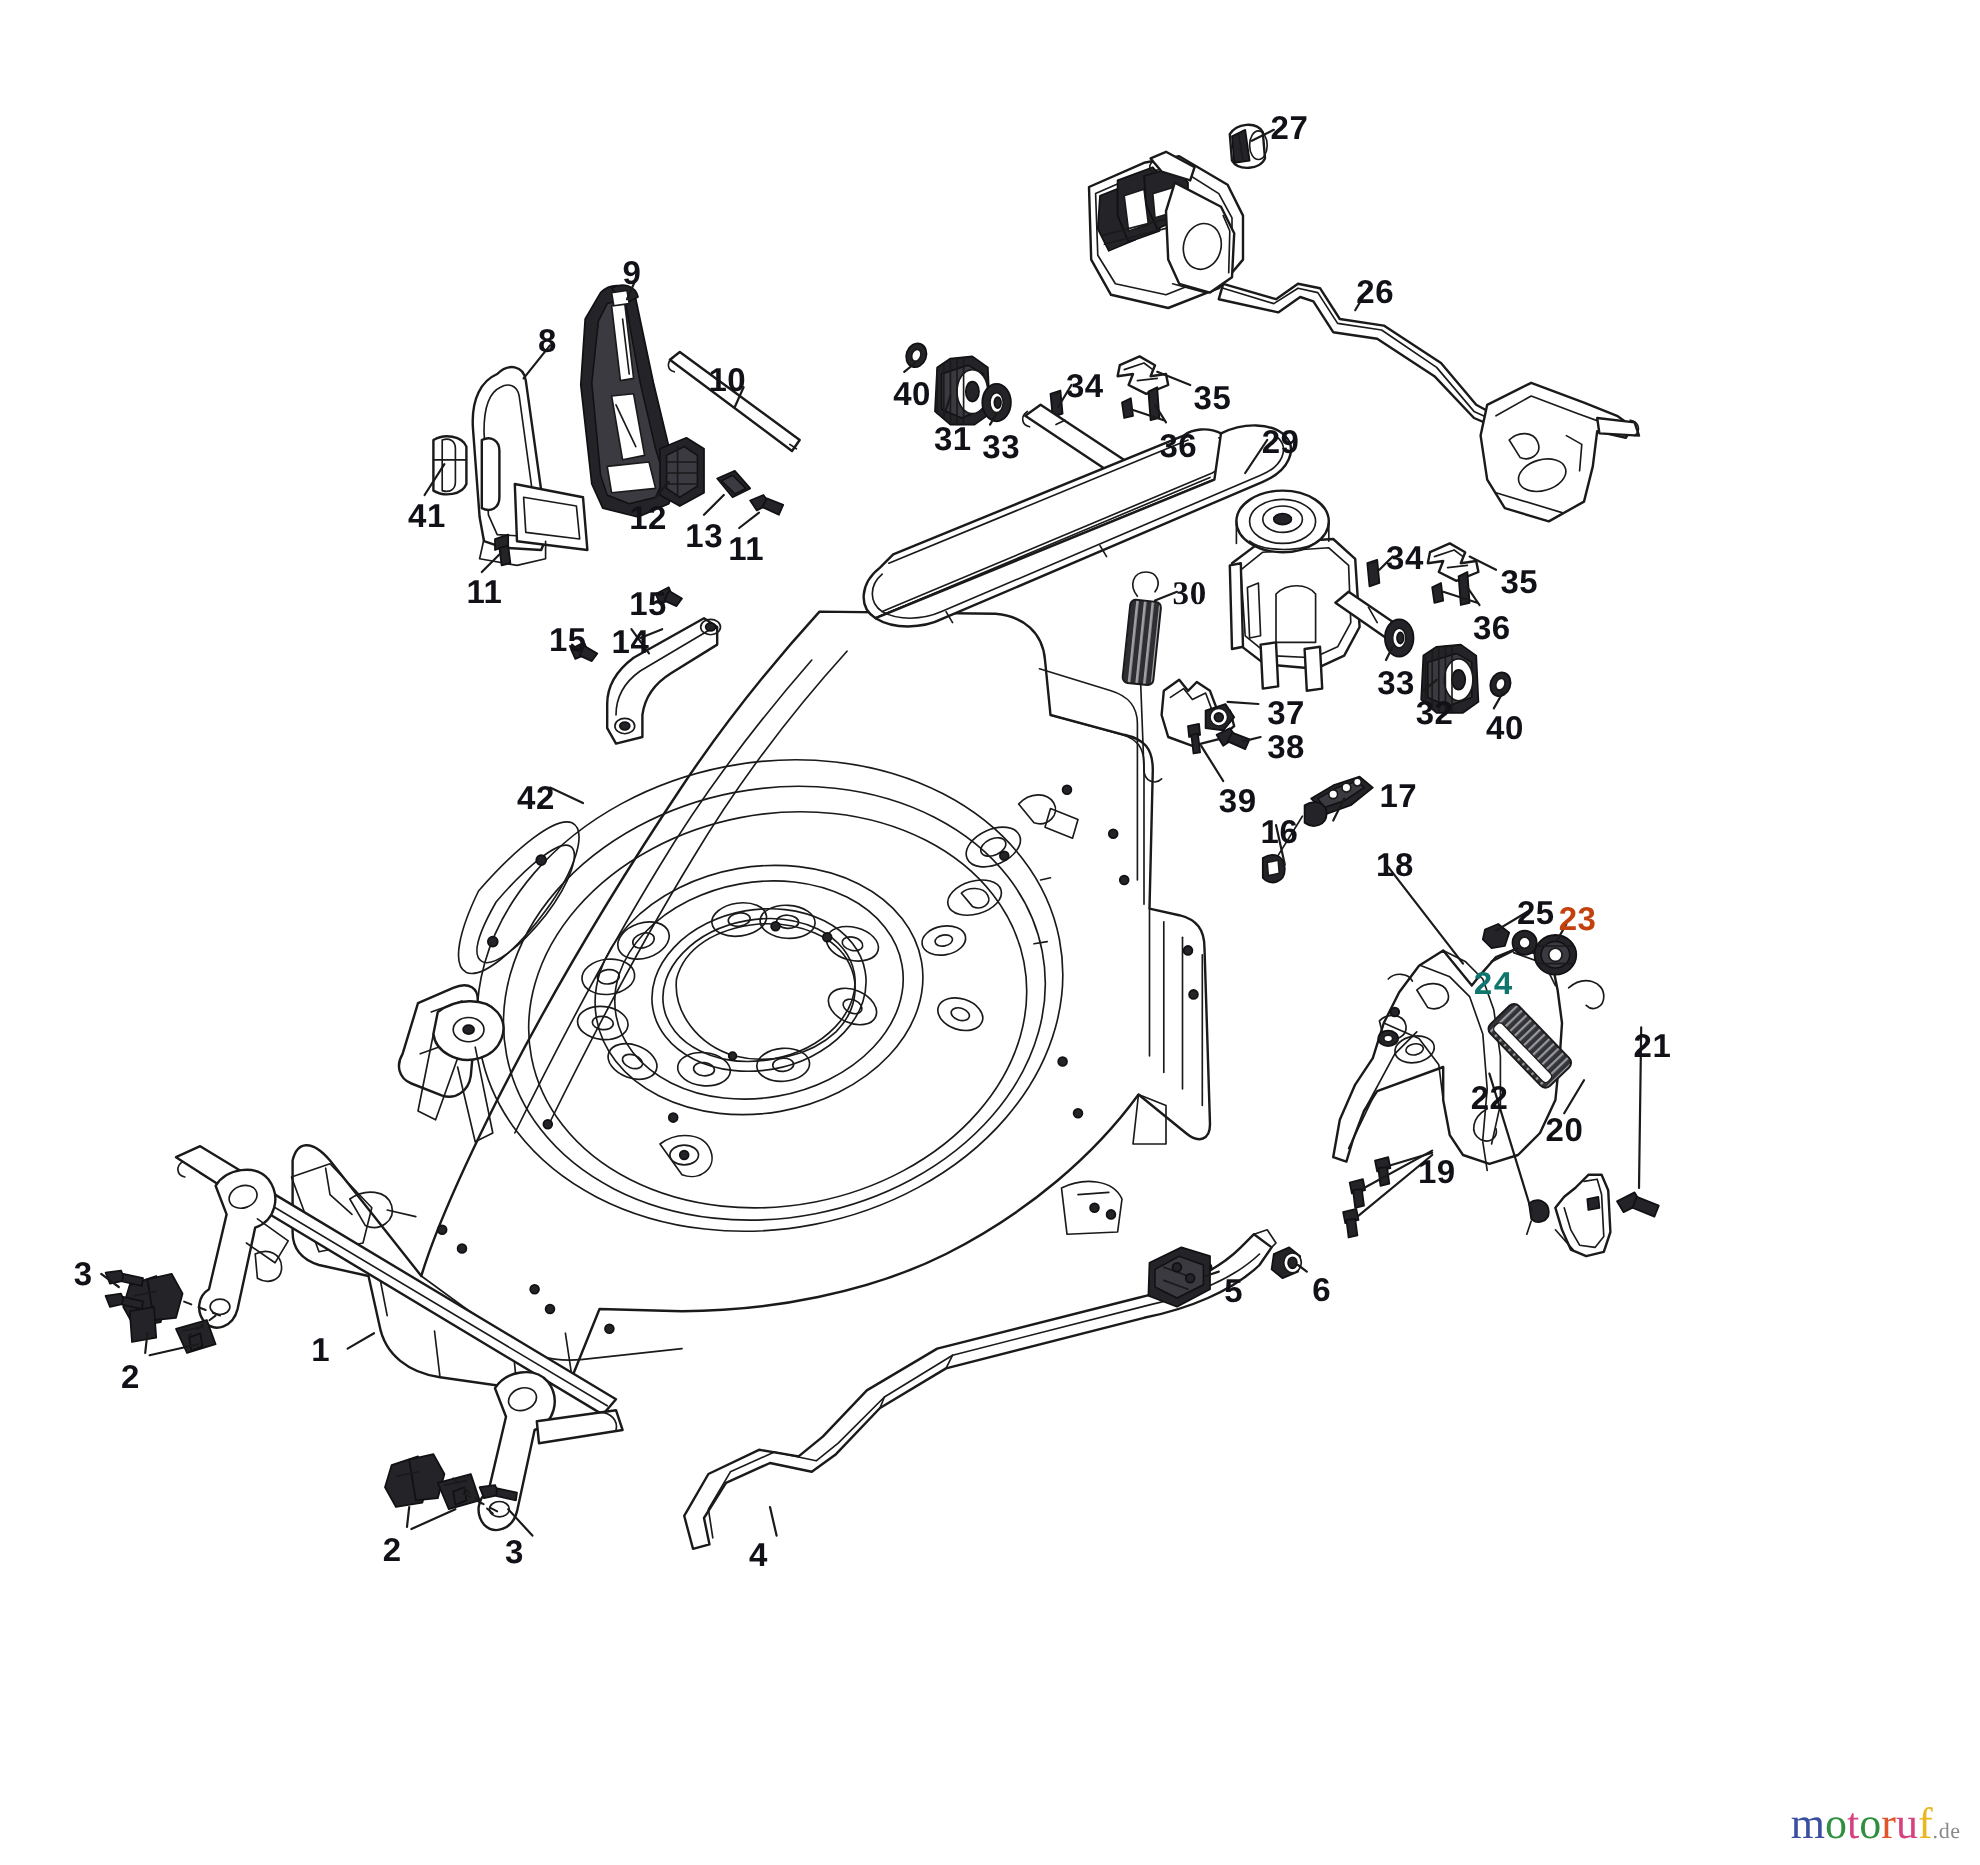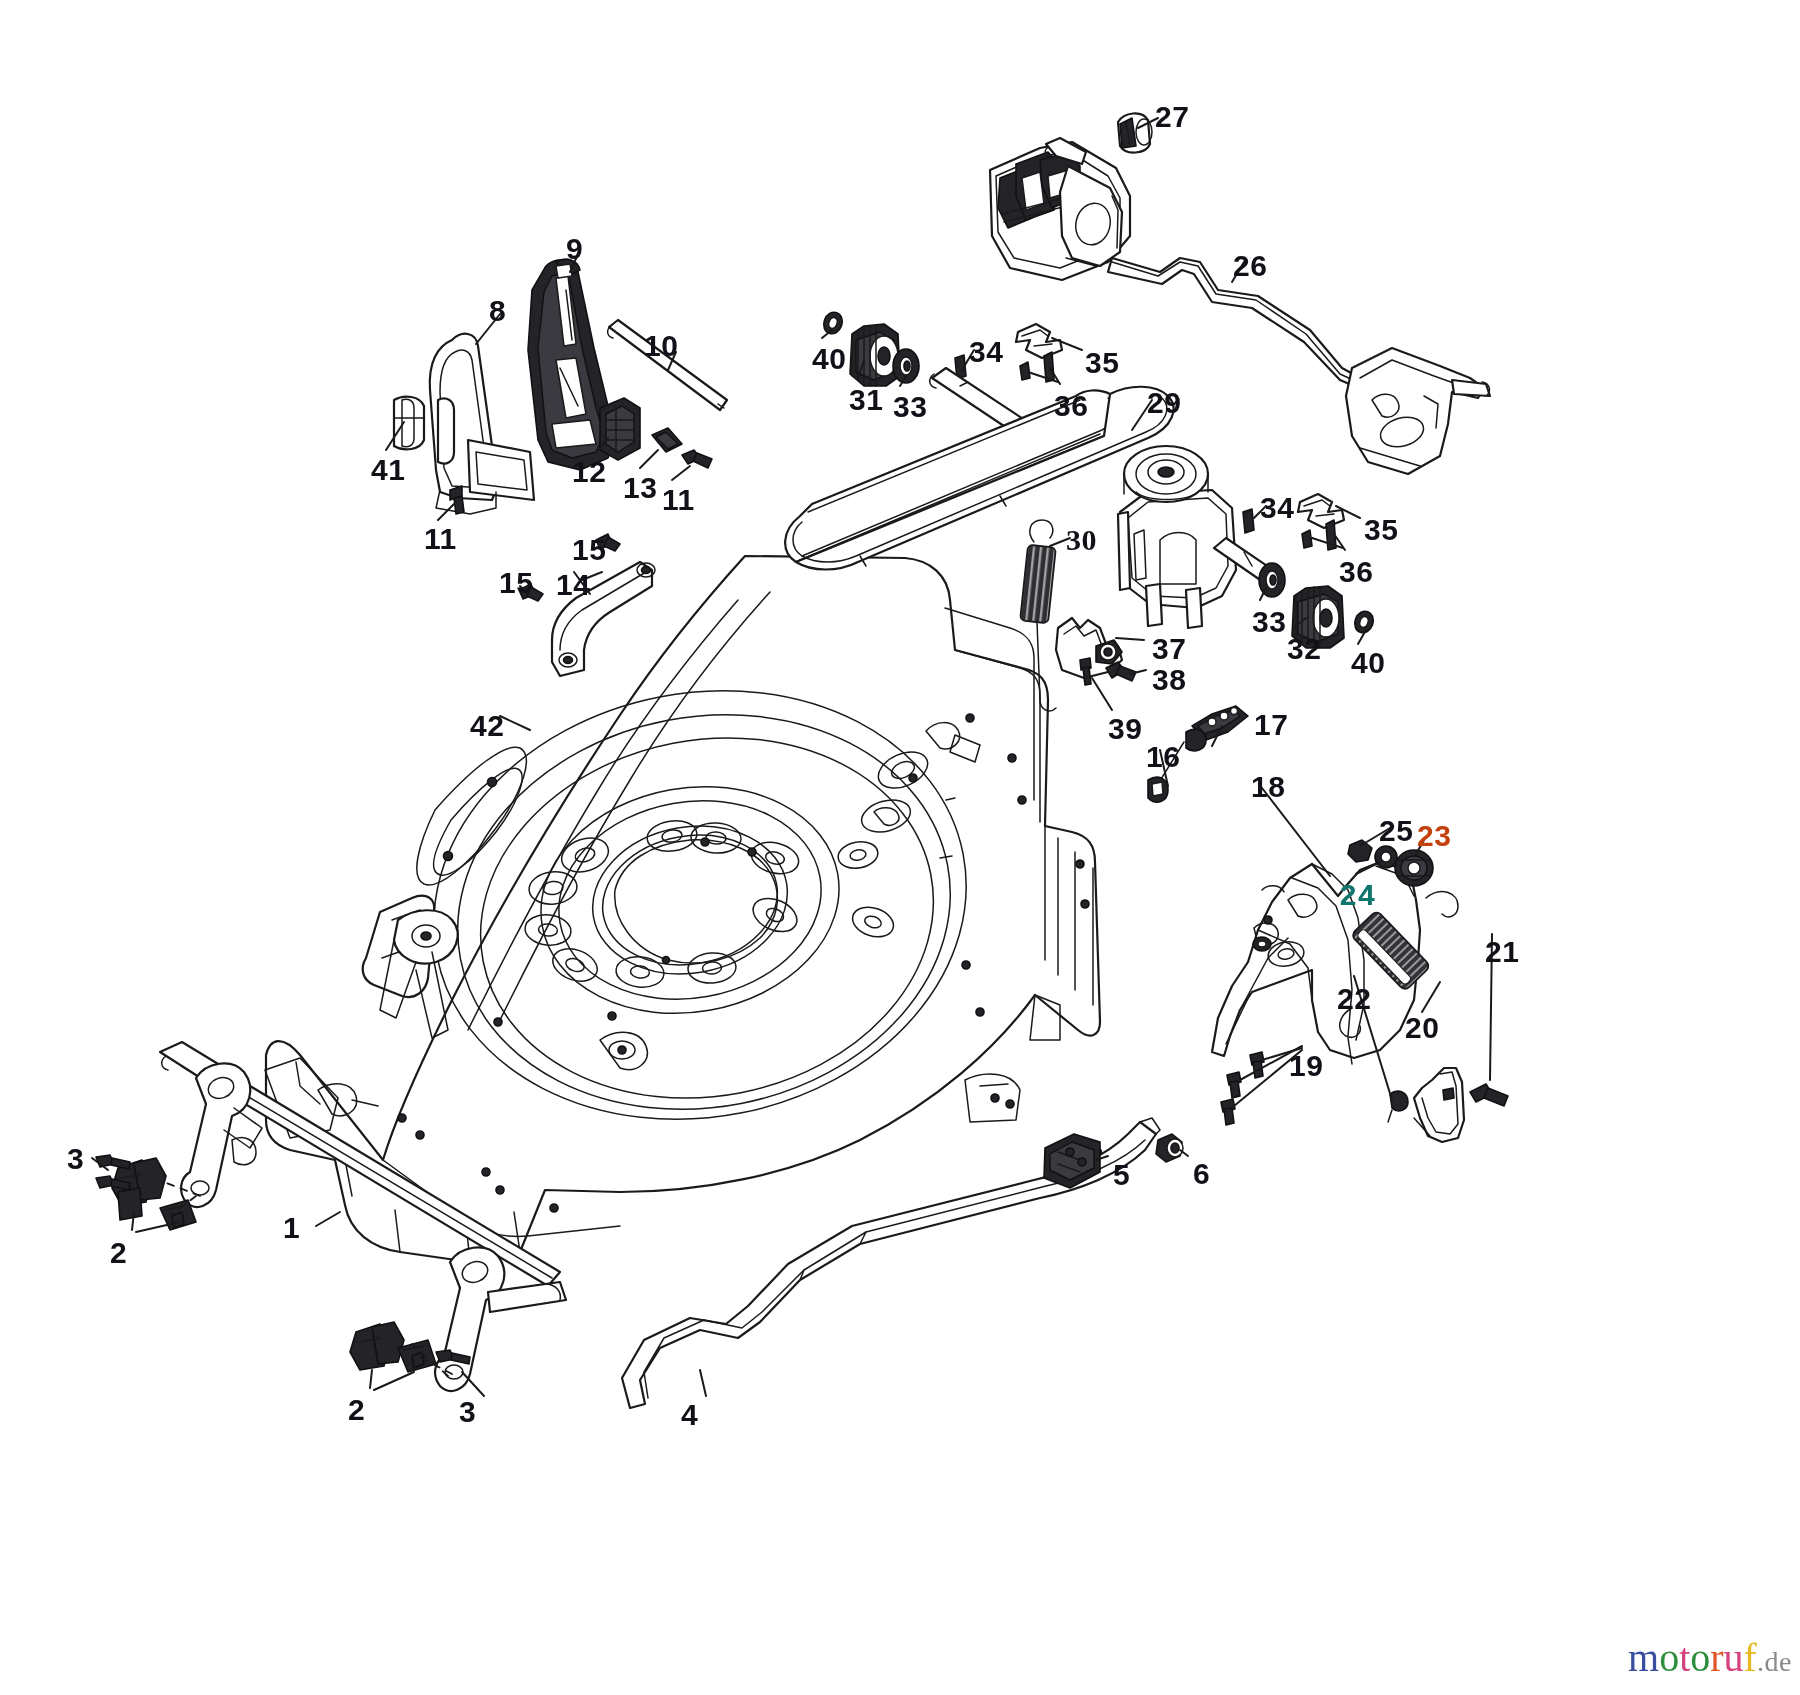--- a/index.html
+++ b/index.html
@@ -25,21 +25,21 @@
   #watermark{
     position:absolute;
     left:1628px;top:1638px;
     font-family:"Liberation Serif",serif;
     font-size:40px;
     line-height:1;
     white-space:nowrap;
     user-select:none;
   }
   #watermark .wm-l{font-weight:400;}
-  #watermark .wm-de{font-size:28px;color:#8a8a8a;letter-spacing:0.5px;}
+  #watermark .wm-de{font-size:20px;color:#8a8a8a;letter-spacing:0.5px;}
 </style>
 </head>
 <body>
 
 <div id="canvas">
 
   <svg id="artwork" viewBox="0 0 1800 1695" xmlns="http://www.w3.org/2000/svg">
     <defs>
       <style>
         .ln{fill:none;stroke:#1a1a1a;stroke-width:2.2;stroke-linecap:round;stroke-linejoin:round;}

